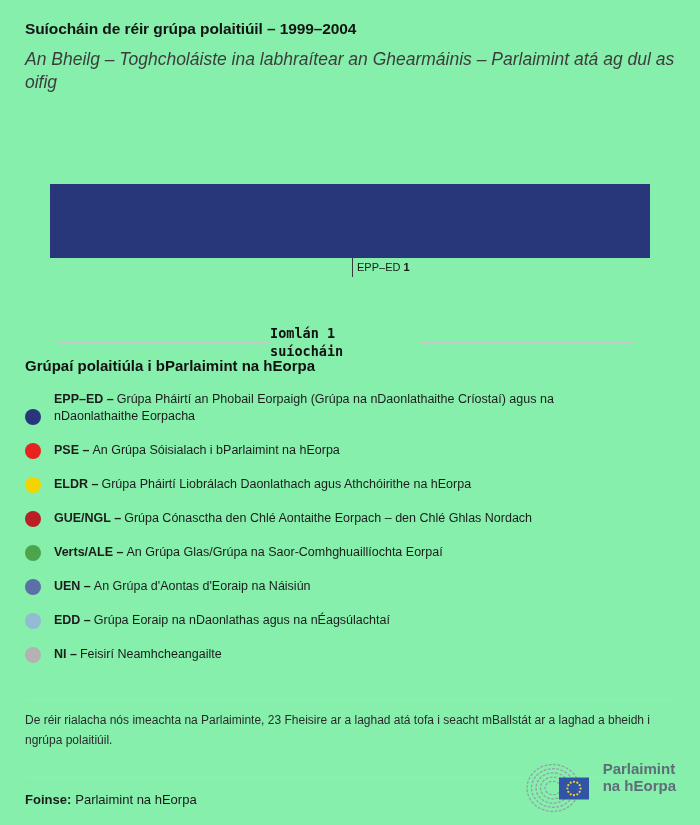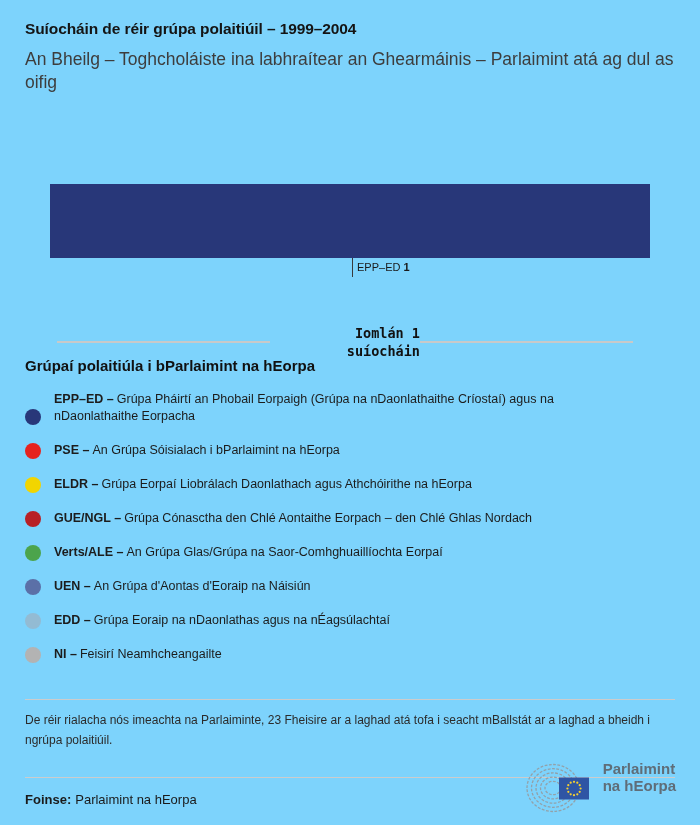--- a/index.html
+++ b/index.html
@@ -1,39 +1,39 @@
 <!DOCTYPE html>
 <html><head>
 <meta charset="utf-8">
 <style>
   html,body { margin:0; padding:0; background:#fff; }
   .page {
-    position:relative; width:700px; height:825px; background:#7dd3fc;
+    position:relative; width:700px; height:825px; background:#86efac;
     font-family:"Liberation Sans", sans-serif; color:#1a1a1a; overflow:hidden;
   }
   .title {
     position:absolute; left:25px; top:20px; width:650px;
     font-size:15.5px; font-weight:700; color:#141414; letter-spacing:-0.1px;
   }
   .subtitle {
     position:absolute; left:25px; top:48px; width:652px;
-    font-size:17.5px; font-weight:400; color:#3d3d3d; line-height:1.32;
+    font-size:17.5px; font-weight:400; color:#3d3d3d; line-height:1.32;font-style:italic;
   }
   .chart { position:absolute; left:0; top:0; width:700px; height:300px; }
   .bar { position:absolute; left:50px; top:184px; width:600px; height:74px; background:#283779; }
   .tick { position:absolute; left:352px; top:258px; width:1px; height:19px; background:#3a3a3a; }
   .bar-label { position:absolute; left:357px; top:261px; font-size:11px; color:#1a1a1a; white-space:nowrap; }
   .bar-label .val { font-weight:700; margin-left:3px; }
 
   .total-row { position:absolute; left:25px; top:324px; width:650px; display:flex; align-items:center; }
   .total-line { flex:1; height:1.5px; background:#c9c9c9; }
   .total-line.left { margin-left:32px; }
   .total-line.right { margin-right:42px; }
   .total-text {
-    width:150px; text-align:right; font-family:"DejaVu Sans Mono", monospace;
+    width:150px; text-align:left; font-family:"DejaVu Sans Mono", monospace;
     font-weight:700; font-size:13.5px; line-height:18px; color:#111;
   }
 
   .legend-heading { position:absolute; left:25px; top:357px; font-size:15px; font-weight:700; color:#111; }
   .legend { position:absolute; left:25px; top:391px; width:620px; }
   .legend-item { display:flex; align-items:flex-end; margin-bottom:17px; }
   .dot { width:16px; height:16px; border-radius:50%; flex:0 0 16px; margin-right:13px; margin-top:0px; background:#999; }
   .legend-text { font-size:12.5px; line-height:17px; color:#1c1c1c; max-width:545px; }
   .abbr { font-weight:700; margin-right:3px; }
 
@@ -79,21 +79,21 @@
     <div class="legend-item">
       <span class="dot" style="background-color: rgb(40, 55, 121);"></span>
       <span class="legend-text"><span class="abbr">EPP–ED –</span><span>Grúpa Pháirtí an Phobail Eorpaigh (Grúpa na nDaonlathaithe Críostaí) agus na nDaonlathaithe Eorpacha</span></span>
     </div>
     <div class="legend-item">
       <span class="dot" style="background-color: rgb(230, 35, 30);"></span>
       <span class="legend-text"><span class="abbr">PSE –</span><span>An Grúpa Sóisialach i bParlaimint na hEorpa</span></span>
     </div>
     <div class="legend-item">
       <span class="dot" style="background-color: rgb(242, 213, 0);"></span>
-      <span class="legend-text"><span class="abbr">ELDR –</span><span>Grúpa Eorpaí Liobrálach Daonlathach agus Athchóirithe na hEorpa</span></span>
+      <span class="legend-text"><span class="abbr">ELDR –</span><span>Grúpa Pháirtí Liobrálach Daonlathach agus Athchóirithe na hEorpa</span></span>
     </div>
     <div class="legend-item">
       <span class="dot" style="background-color: rgb(184, 32, 37);"></span>
       <span class="legend-text"><span class="abbr">GUE/NGL –</span><span>Grúpa Cónasctha den Chlé Aontaithe Eorpach – den Chlé Ghlas Nordach</span></span>
     </div>
     <div class="legend-item">
       <span class="dot" style="background-color: rgb(76, 164, 76);"></span>
       <span class="legend-text"><span class="abbr">Verts/ALE –</span><span>An Grúpa Glas/Grúpa na Saor-Comhghuaillíochta Eorpaí</span></span>
     </div>
     <div class="legend-item">

